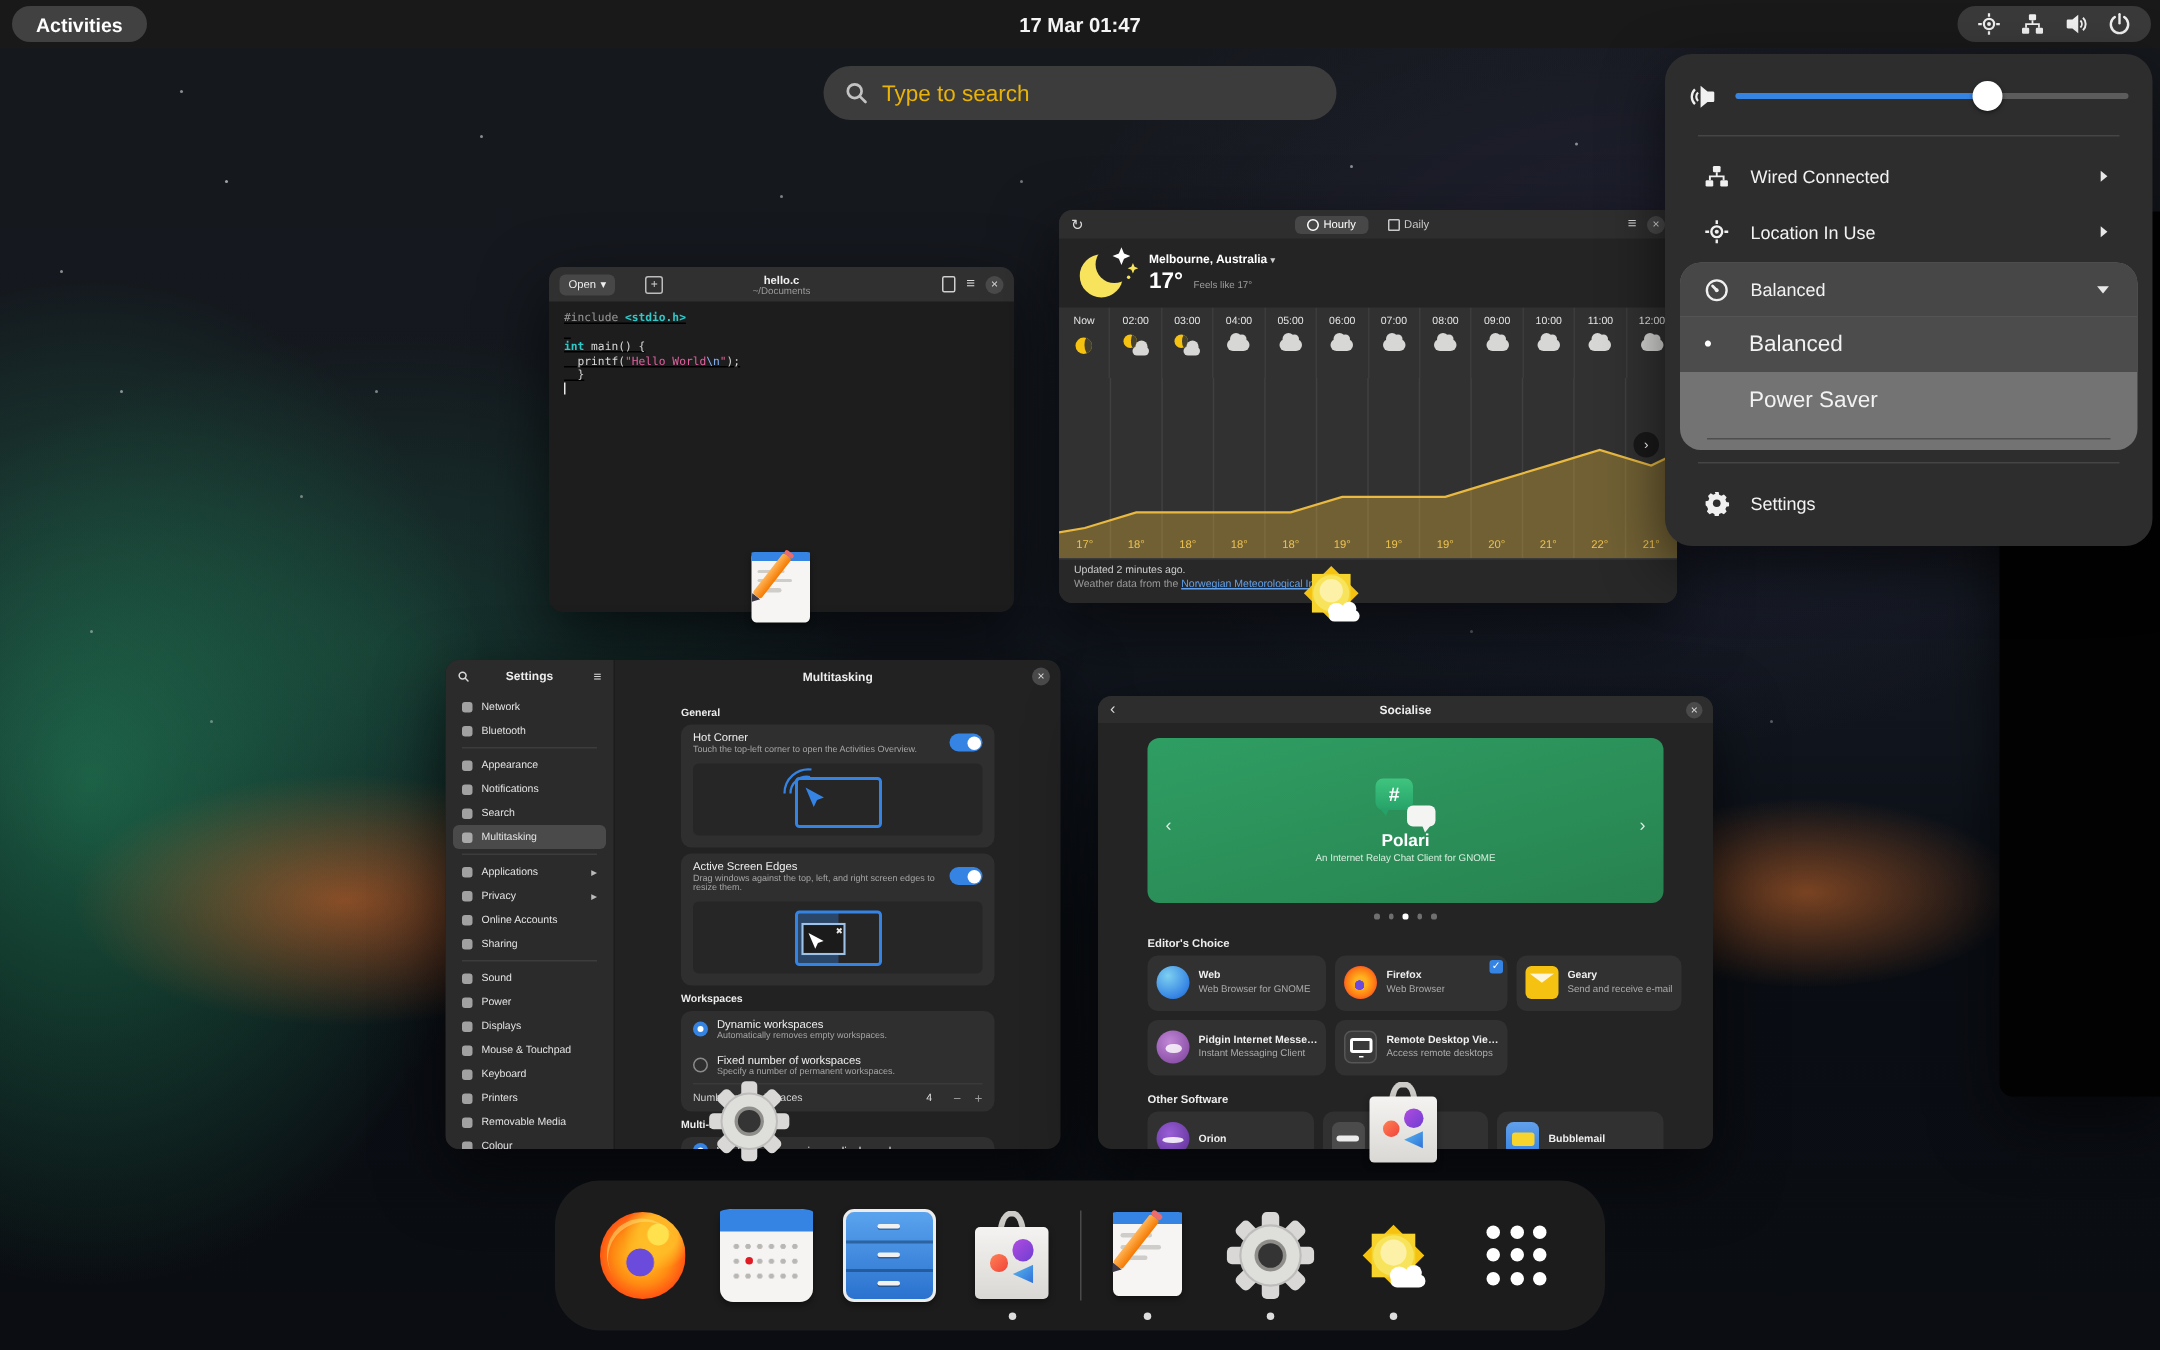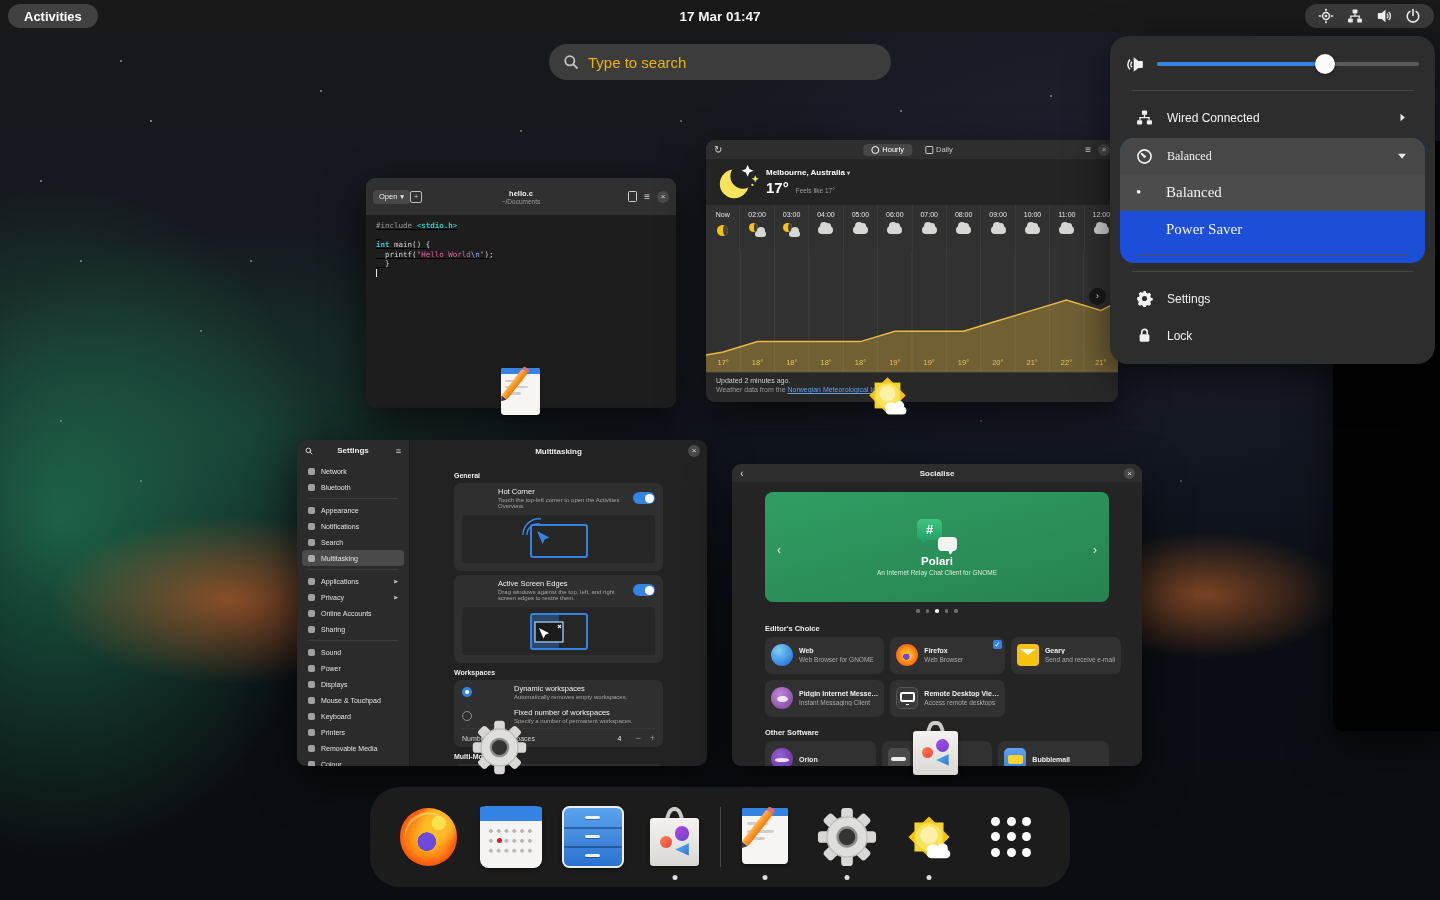--- a/index.html
+++ b/index.html
@@ -35,31 +35,31 @@
   #qs{position:absolute;right:5px;top:36px;width:325px;border-radius:18px;background:#2d2d2d;z-index:60;
     box-shadow:0 14px 40px rgba(0,0,0,.6);padding:8px 0 10px;}
   .qs-vol{display:flex;align-items:center;gap:12px;padding:10px 16px 8px;}
   .slider{position:relative;flex:1;height:20px;cursor:pointer;}
   .slider-track{position:absolute;left:0;right:0;top:8px;height:4px;border-radius:2px;background:#5c5c5c;}
   .slider-fill{position:absolute;left:0;top:8px;height:4px;border-radius:2px;background:#3584e4;}
   .slider-knob{position:absolute;top:0;width:20px;height:20px;margin-left:-10px;border-radius:50%;background:#fff;box-shadow:0 1px 3px rgba(0,0,0,.5);}
   .qs-div{height:1px;background:#454545;margin:8px 22px;}
   .qs-row{display:flex;align-items:center;gap:14px;height:37px;padding:0 16px;margin:0 10px;border-radius:10px;color:#f2f2f2;font-size:12px;}
   .qs-chev{margin-left:auto;color:#e8e8e8;}
-  .qs-group{margin:2px 10px;border-radius:14px;overflow:hidden;background:#1d4ed8;font-family:Liberation Serif, serif;}
+  .qs-group{margin:2px 10px;border-radius:14px;overflow:hidden;background:#737373;}
   .qs-ghead{margin:0;border-radius:0;background:#474747;height:36px;}
   .qs-opt{display:flex;align-items:center;height:37px;font-size:15px;color:#f2f2f2;padding:0 16px;}
   .qs-opt .qs-bullet{width:30px;color:#fff;font-size:15px;}
   .qs-opt.sel{background:#4c4c4c;}
   .qs-gdiv{height:1px;background:#4e4e4e;margin:7px 18px;}
   
   .window{position:absolute;border-radius:9px;overflow:hidden;box-shadow:0 16px 44px rgba(0,0,0,.6);z-index:10;}
   
   #win-editor{left:366px;top:178px;width:310px;height:230px;background:#1d1d1d;}
-  .ed-head{position:relative;height:37px;background:#303030;display:flex;align-items:center;padding:0 7px;gap:0;}
+  .ed-head{position:relative;height:23px;background:#303030;display:flex;align-items:center;padding:0 7px;gap:20px;}
   .ed-open{background:#474747;border-radius:4px;font-size:7.5px;color:#eee;padding:2.5px 6px;display:flex;gap:3px;align-items:center;}
   .ed-newtab{width:10px;height:10px;border:1px solid #bdbdbd;border-radius:2px;color:#cfcfcf;font-size:8px;line-height:9px;text-align:center;}
   .ed-title{position:absolute;left:50%;transform:translateX(-50%);text-align:center;}
   .ed-title .t1{color:#f0f0f0;font-size:7.5px;font-weight:700;}
   .ed-title .t2{color:#9a9a9a;font-size:6.5px;}
   .ed-right{margin-left:auto;display:flex;align-items:center;gap:7px;}
   .ed-doc{width:7px;height:9px;border:1px solid #cfcfcf;border-radius:1.5px;}
   .ed-menu{color:#dcdcdc;font-size:10px;}
   .wclose{width:12px;height:12px;border-radius:50%;background:#4a4a4a;color:#ddd;font-size:8px;line-height:12px;text-align:center;}
   .ed-body{padding:6px 10px;font-family:"DejaVu Sans Mono",monospace;font-size:7.5px;line-height:9.5px;}
@@ -119,21 +119,21 @@
   .schev{margin-left:auto;color:#bbb;font-size:5px;}
   .sdiv{height:1px;background:#3c3c3c;margin:3px 6px;}
   .s-main{flex:1;display:flex;flex-direction:column;min-width:0;}
   .s-mainhead{position:relative;height:22px;display:flex;align-items:center;}
   .s-maintitle{position:absolute;left:50%;transform:translateX(-50%);font-size:8px;font-weight:700;color:#ededed;}
   .s-mainhead .wclose{position:absolute;right:7px;}
   .s-content{flex:1;padding:4px 44px 0;overflow:hidden;}
   .s-seclabel{font-size:7px;font-weight:700;color:#ededed;margin:6px 0 4px;}
   .s-card{background:#2f2f2f;border-radius:7px;margin-bottom:4px;overflow:hidden;}
   .s-cardrow{display:flex;align-items:center;padding:4px 8px;gap:6px;}
-  .s-rowtxt{flex:1;min-width:0;margin-left:36px;}
+  .s-rowtxt{flex:1;min-width:0;}
   .s-rowtitle{font-size:7.5px;color:#f0f0f0;}
   .s-rowdesc{font-size:6px;color:#a5a5a5;margin-top:1px;}
   .tgl{width:22px;height:12px;border-radius:6px;background:#3584e4;position:relative;flex:none;}
   .tgl::after{content:"";position:absolute;right:1.5px;top:1.5px;width:9px;height:9px;border-radius:50%;background:#fff;}
   .s-illu{background:#262626;border-radius:4px;margin:2px 8px 8px;height:48px;display:flex;align-items:center;justify-content:center;}
   .rad{width:10px;height:10px;border-radius:50%;border:1.2px solid #8a8a8a;box-sizing:border-box;flex:none;position:relative;}
   .rad.on{border:none;background:#3584e4;}
   .rad.on::after{content:"";position:absolute;left:3px;top:3px;width:4px;height:4px;border-radius:50%;background:#fff;}
   .s-carddiv{height:1px;background:#3a3a3a;margin:0 8px;}
   .s-numlabel{font-size:7px;color:#cfcfcf;flex:1;}
@@ -931,20 +931,37 @@
             <path d="M7.4 5.5h1.2v2h4.3v3h-1.2V8.7H4.3v1.8H3.1v-3h4.3z"></path>
           </svg>
         </span>
         <span class="qs-label">Wired Connected</span>
         <span class="svgi qs-chev" style="width:13px;height:13px">
           <svg viewBox="0 0 16 16" fill="currentColor">
             <path d="M5.5 3.5 11 8l-5.5 4.5z"></path>
           </svg>
         </span>
       </div>
+      <div class="qs-row ">
+        <span class="svgi " style="width:17px;height:17px">
+          <svg viewBox="0 0 16 16">
+            <g stroke="currentColor" stroke-width="1.5" fill="none">
+              <circle cx="8" cy="8" r="3.4"></circle>
+              <path d="M8 .8v2.4M8 12.8v2.4M.8 8h2.4M12.8 8h2.4"></path>
+            </g>
+            <circle cx="8" cy="8" r="1.3" fill="currentColor"></circle>
+          </svg>
+        </span>
+        <span class="qs-label">Location In Use</span>
+        <span class="svgi qs-chev" style="width:13px;height:13px">
+          <svg viewBox="0 0 16 16" fill="currentColor">
+            <path d="M5.5 3.5 11 8l-5.5 4.5z"></path>
+          </svg>
+        </span>
+      </div>
       <div class="qs-group">
       <div class="qs-row qs-ghead">
           <span class="svgi " style="width:17px;height:17px">
             <svg viewBox="0 0 16 16" fill="none" stroke="currentColor" stroke-width="1.5">
               <circle cx="8" cy="8" r="6.2"></circle>
               <path d="M8 8 5.4 5.4" stroke-linecap="round" stroke-width="1.8"></path>
               <circle cx="8" cy="8" r="1.2" fill="currentColor" stroke="none"></circle>
             </svg>
           </span>
           <span class="qs-label">Balanced</span>
@@ -967,23 +984,14 @@
     <div class="qs-div"></div>
       <div class="qs-row ">
         <span class="svgi " style="width:17px;height:17px">
           <svg viewBox="0 0 16 16" fill="currentColor">
             <path d="M6.8 1h2.4l.3 1.7c.5.14.97.35 1.4.62l1.6-.8 1.7 1.7-.8 1.6c.27.43.48.9.62 1.4l1.7.3v2.4l-1.7.3a5.4 5.4 0 0 1-.62 1.4l.8 1.6-1.7 1.7-1.6-.8c-.43.27-.9.48-1.4.62l-.3 1.7H6.8l-.3-1.7a5.4 5.4 0 0 1-1.4-.62l-1.6.8-1.7-1.7.8-1.6a5.4 5.4 0 0 1-.62-1.4L1 9.2V6.8l1.7-.3c.14-.5.35-.97.62-1.4l-.8-1.6 1.7-1.7 1.6.8c.43-.27.9-.48 1.4-.62z"></path>
             <circle cx="8" cy="8" r="2.4" fill="#2d2d2d"></circle>
           </svg>
         </span>
         <span class="qs-label">Settings</span>
       </div>
-      <div class="qs-row ">
-        <span class="svgi " style="width:17px;height:17px">
-          <svg viewBox="0 0 16 16">
-            <rect x="3.4" y="6.8" width="9.2" height="7" rx="1.4" fill="currentColor"></rect>
-            <path d="M5.4 7V4.8a2.6 2.6 0 0 1 5.2 0V7" fill="none" stroke="currentColor" stroke-width="1.6"></path>
-          </svg>
-        </span>
-        <span class="qs-label">Lock</span>
-      </div>
     </div>
 </div>
 
 </body></html>

